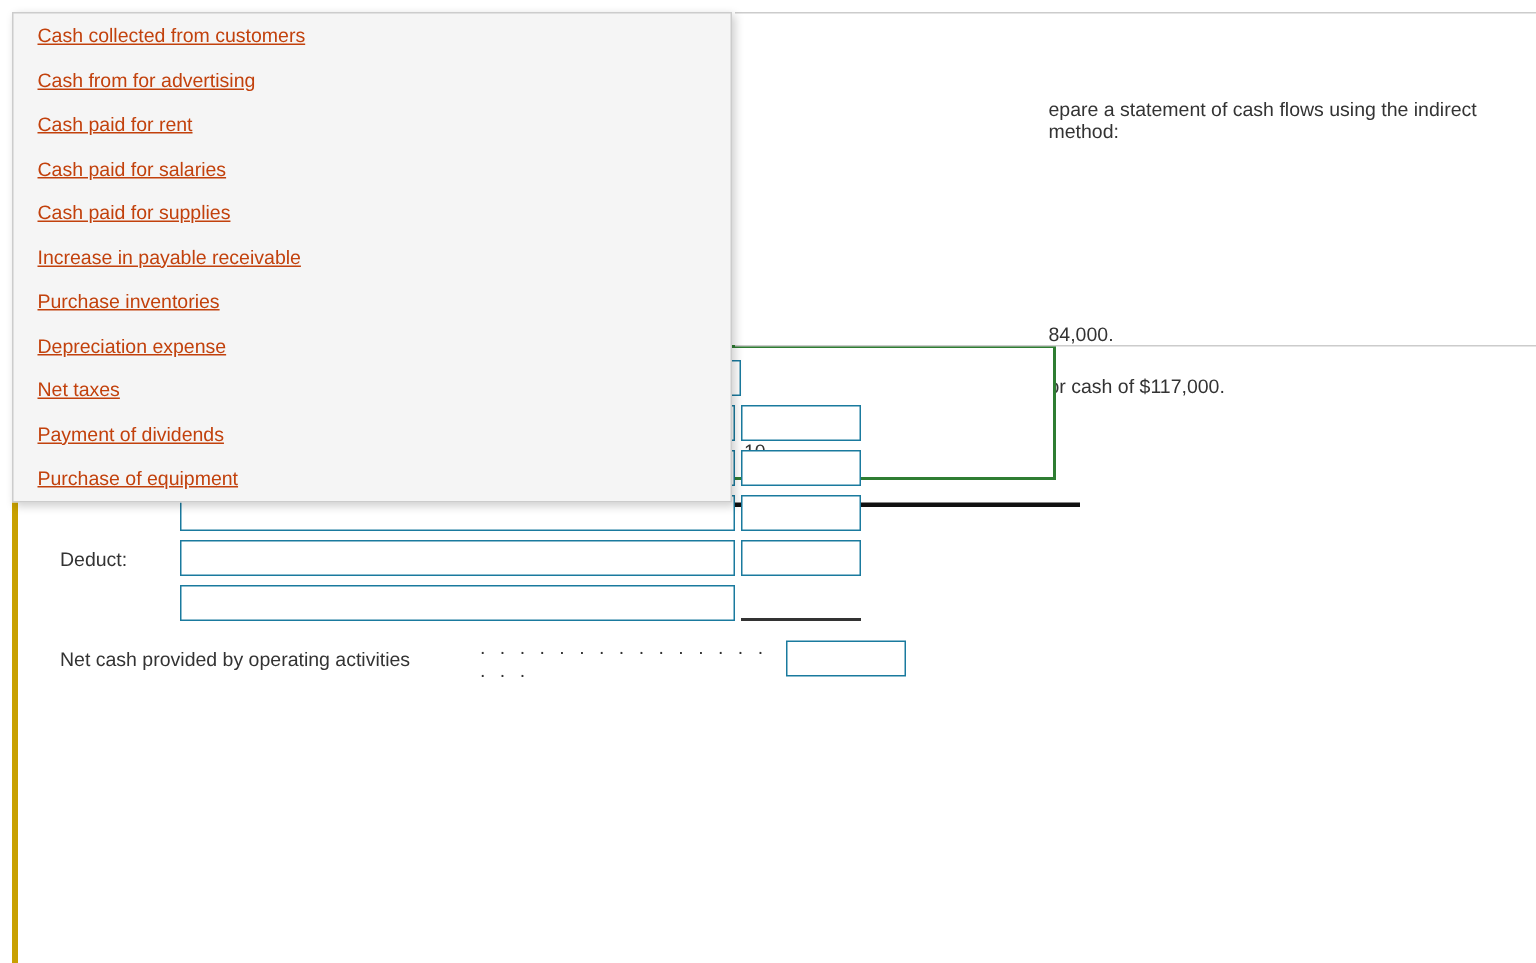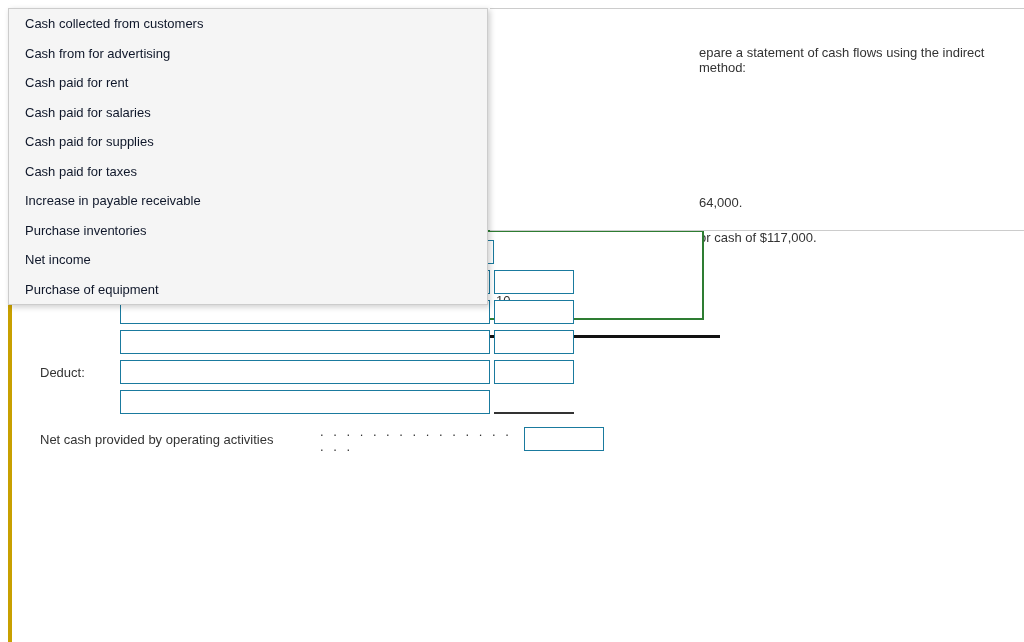--- a/index.html
+++ b/index.html
@@ -124,24 +124,25 @@
       left: 8px;
       width: 480px;
       background: #f5f5f5;
       border: 1px solid #ccc;
       box-shadow: 2px 2px 6px rgba(0,0,0,0.2);
       z-index: 100;
     }
 
     .dropdown-item {
       padding: 5px 16px;
-      color: #0f172a;
+      color: #c2410c;
       cursor: pointer;
       font-size: 13px;
       line-height: 1.5;
+      text-decoration: underline;
     }
 
     
     .left-accent {
       position: absolute;
       left: 8px;
       top: 8px;
       width: 4px;
       bottom: 0;
       background: #c8a000;
@@ -200,22 +201,22 @@
     }
   </style>
 </head>
 <body>
 
 <div class="left-accent"></div>
 
 <div class="top-separator"></div>
 
 <div class="right-panel">
-  <div class="right-panel-text" style="margin-top: 30px;">epare a statement of cash flows using the indirect method:</div>
-  <div class="right-panel-text" style="margin-top: 120px;">64,000.</div>
+  <div class="right-panel-text" style="margin-top: 50px;">epare a statement of cash flows using the indirect method:</div>
+  <div class="right-panel-text" style="margin-top: 120px;">84,000.</div>
   <div class="right-panel-text" style="margin-top: 20px;">or cash of $117,000.</div>
 </div>
 
 <div class="green-box">
   <div style="position:absolute; bottom:10px; left:10px; font-size:13px; color:#333;">10</div>
 </div>
 
 <div class="separator-line"></div>
 
 <div class="underline-bar"></div>
@@ -270,19 +271,20 @@
 
 </div>
 
 <div class="dropdown-overlay">
   <div id="dropdown-list">
   <div class="dropdown-item">Cash collected from customers</div>
       <div class="dropdown-item">Cash from for advertising</div>
       <div class="dropdown-item">Cash paid for rent</div>
       <div class="dropdown-item">Cash paid for salaries</div>
       <div class="dropdown-item">Cash paid for supplies</div>
-      <div class="dropdown-item">Cash paid for taxes</div>
       <div class="dropdown-item">Increase in payable receivable</div>
       <div class="dropdown-item">Purchase inventories</div>
-      <div class="dropdown-item">Net income</div>
+      <div class="dropdown-item">Depreciation expense</div>
+      <div class="dropdown-item">Net taxes</div>
+      <div class="dropdown-item">Payment of dividends</div>
       <div class="dropdown-item">Purchase of equipment</div>
     </div>
 </div>
 
 </body></html>

